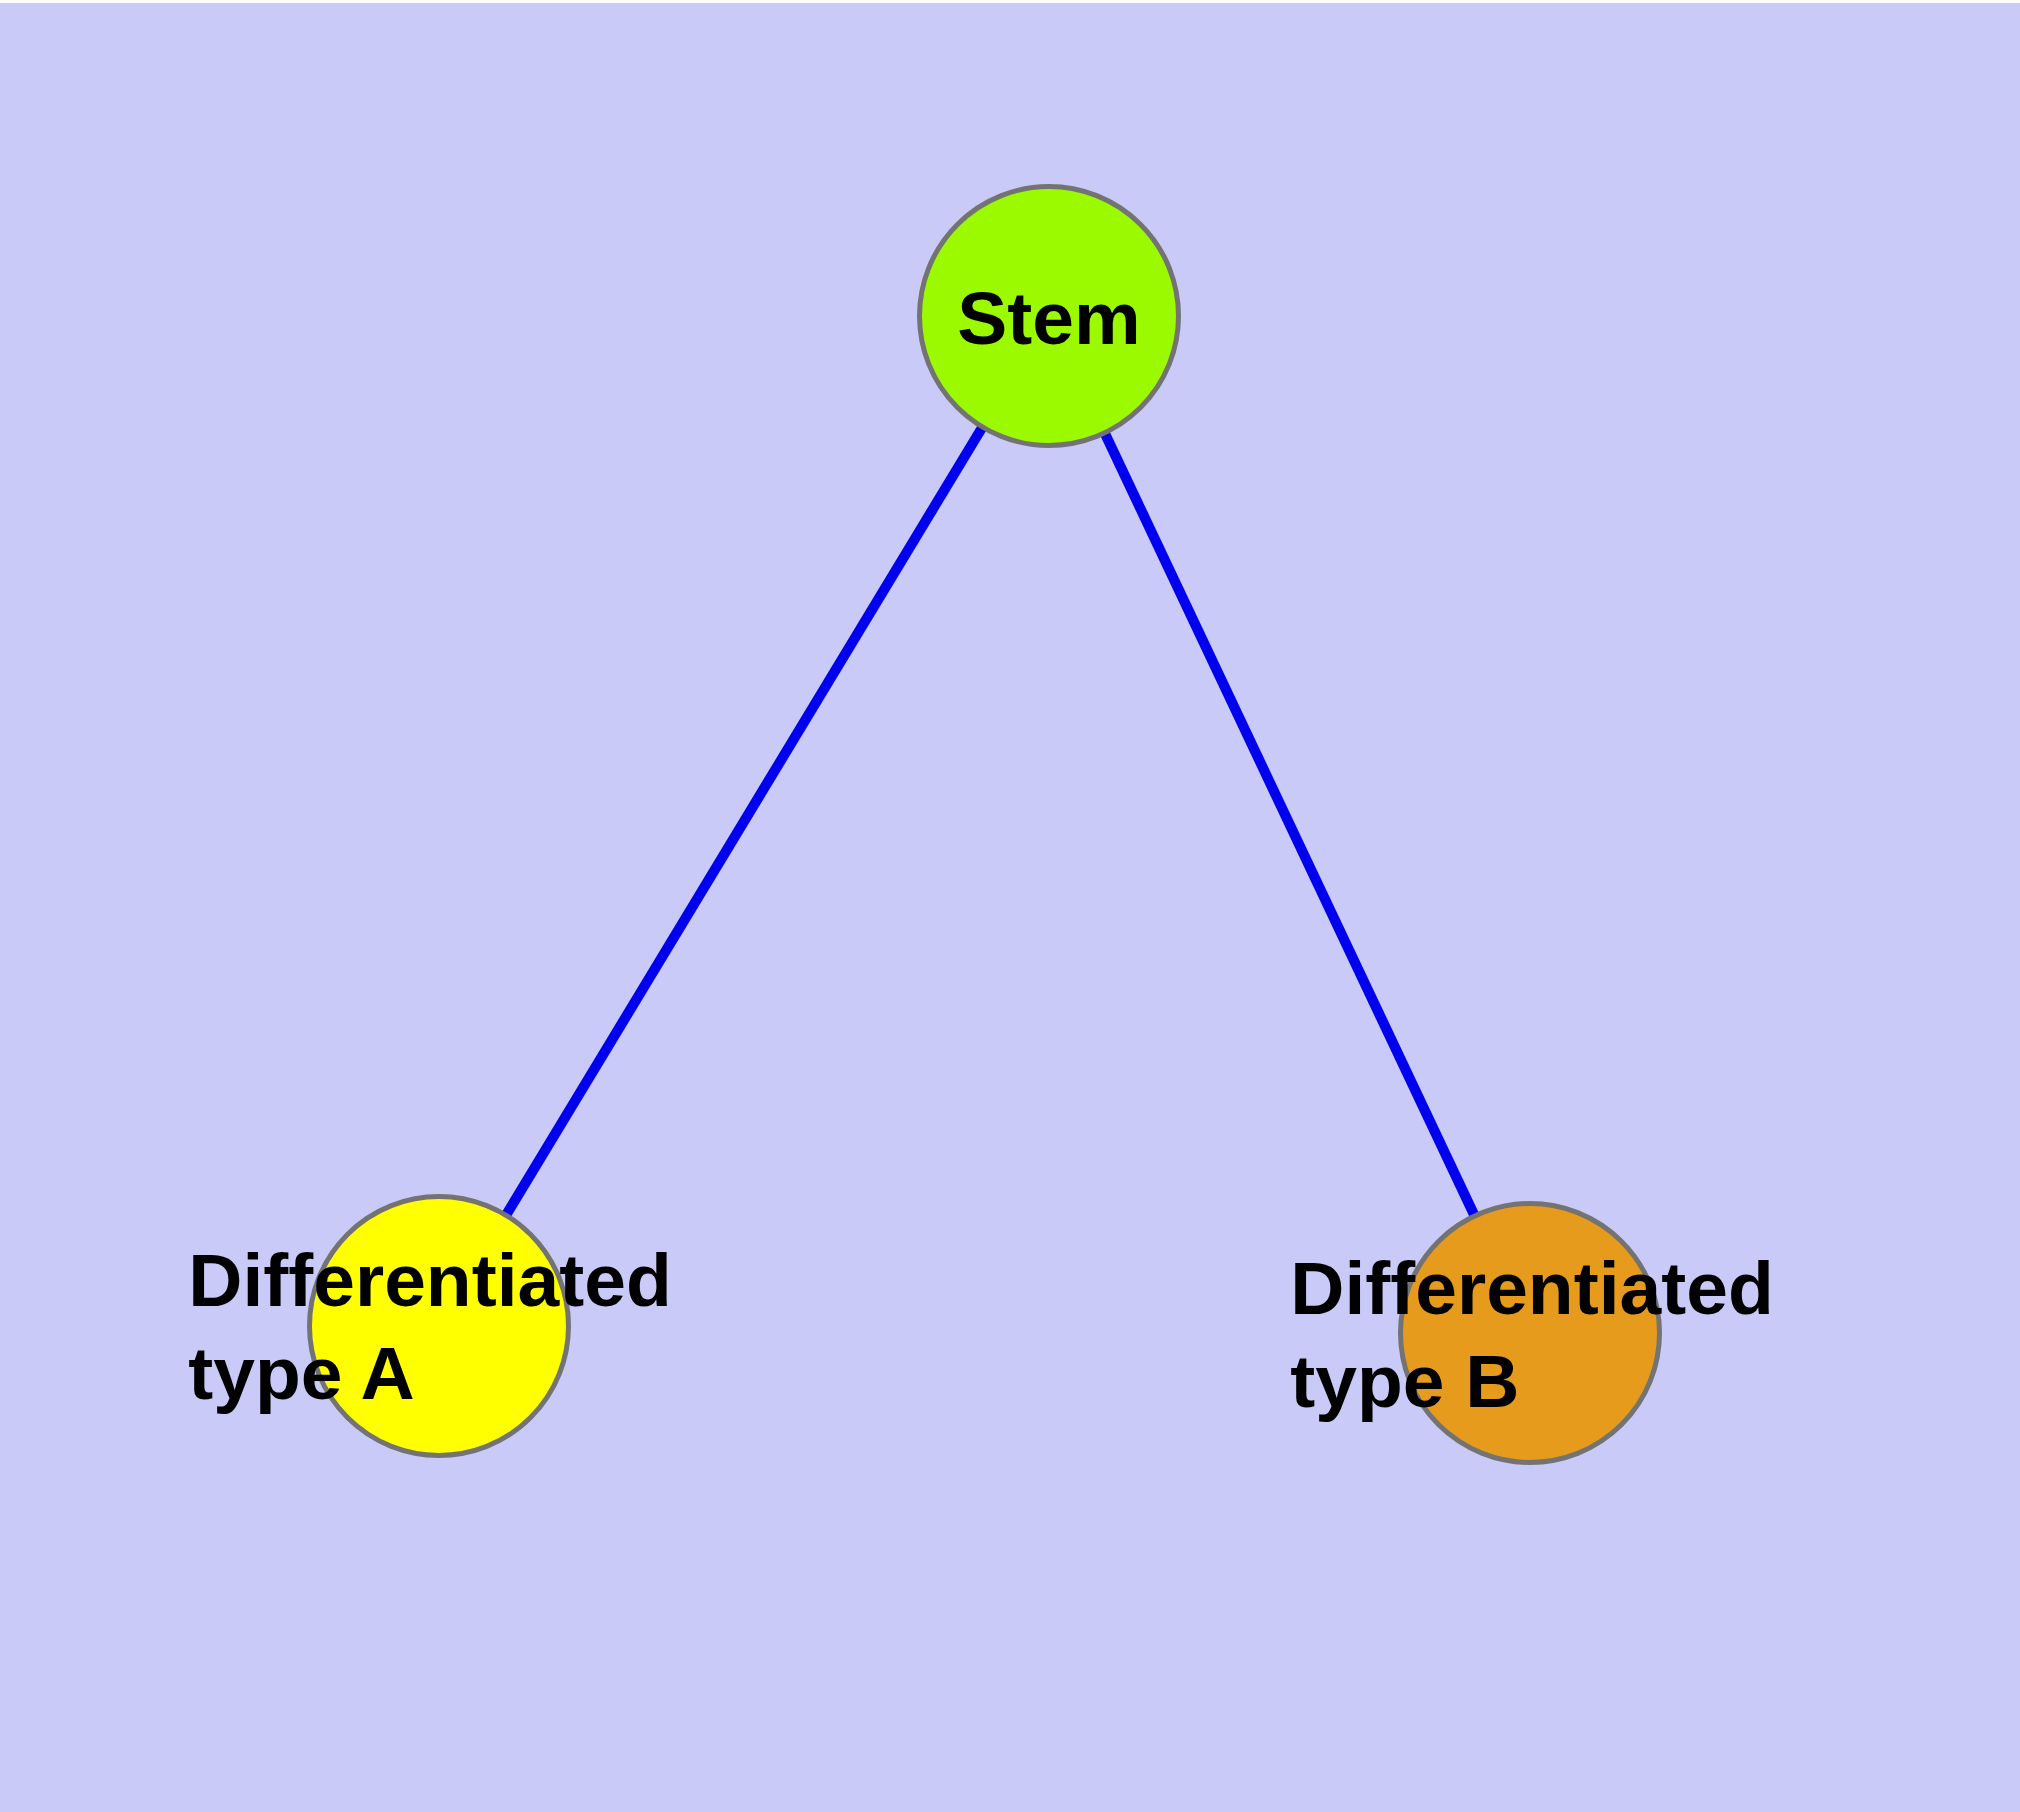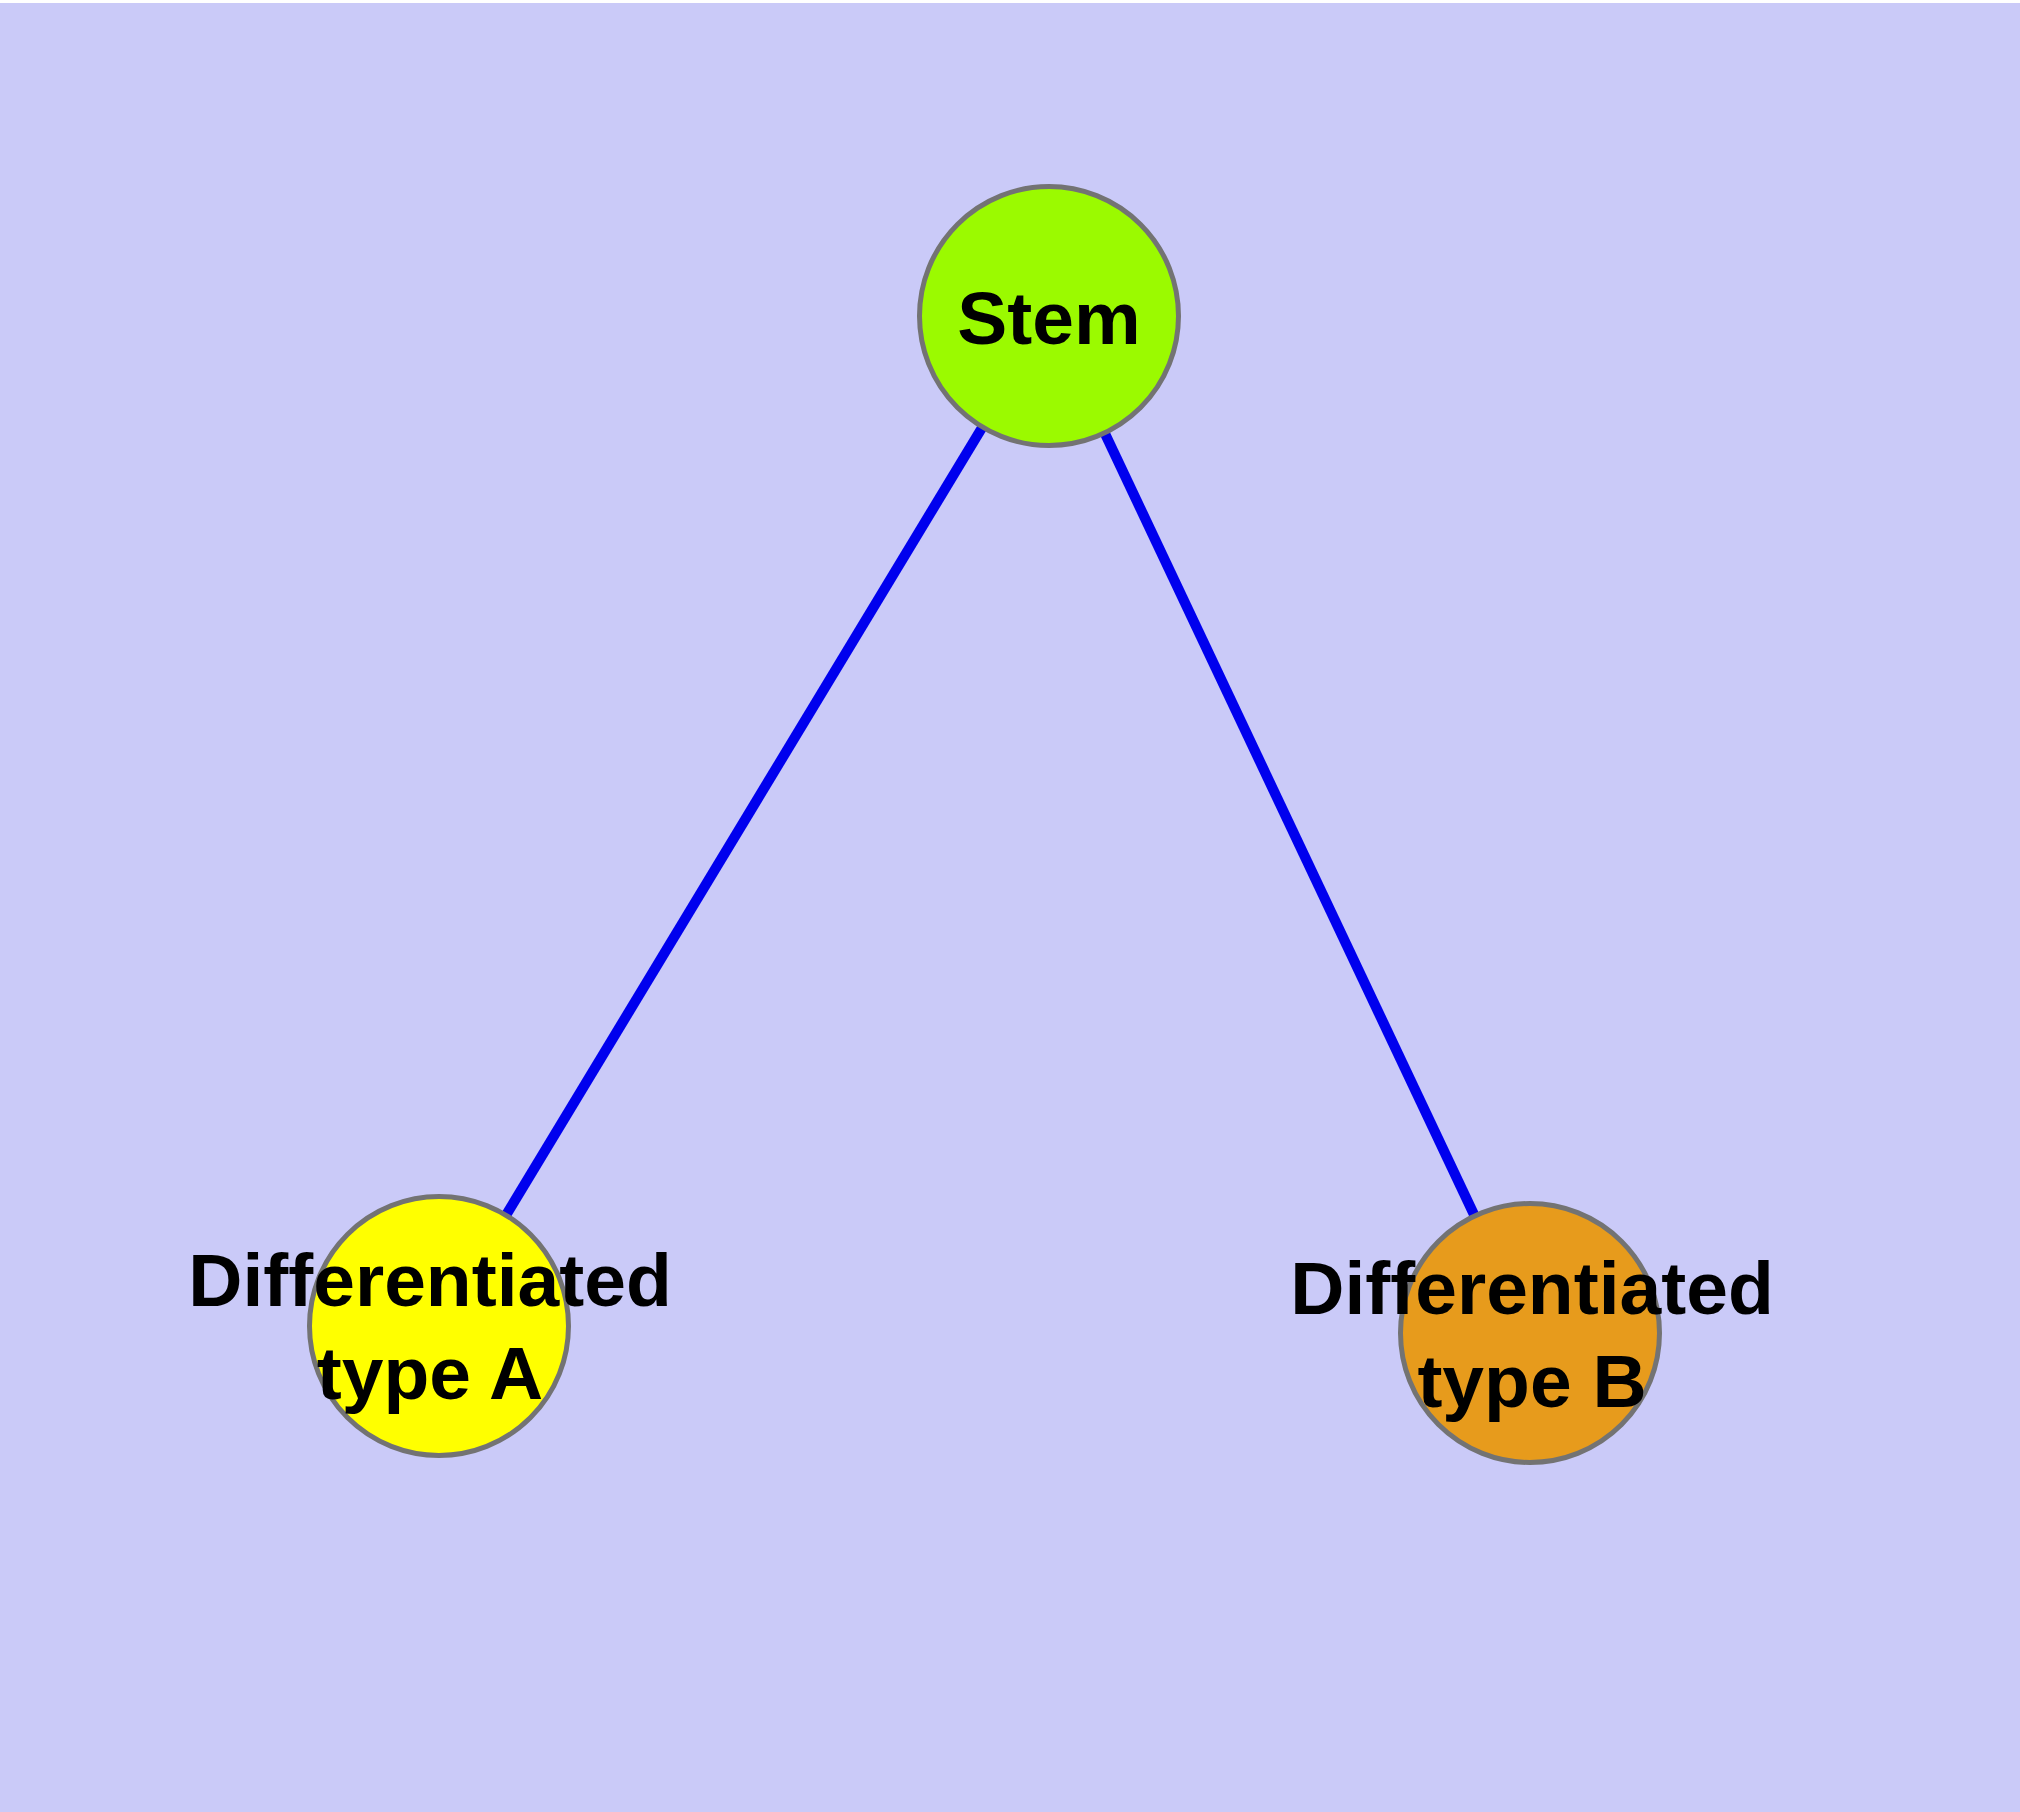--- a/index.html
+++ b/index.html
@@ -42,21 +42,21 @@
   .node-stem  { left: 1049px; top: 316px;  background: #9BFA00; }
   .node-a     { left: 439px;  top: 1326px; background: #FFFF00; }
   .node-b     { left: 1530px; top: 1333px; background: #E79B1C; }
   .node-label {
     position: absolute;
     transform: translate(-50%, -50%);
     color: #000000;
     font-weight: bold;
     font-size: 75px;
     line-height: 93px;
-    text-align: center;
+    text-align: left;
     white-space: pre-line;
     letter-spacing: 0px;
   }
   .label-stem { left: 1049px; top: 318px; }
   .label-a    { left: 430px;  top: 1327px; }
   .label-b    { left: 1532px; top: 1335px; }
 </style>
 </head>
 <body>
 

